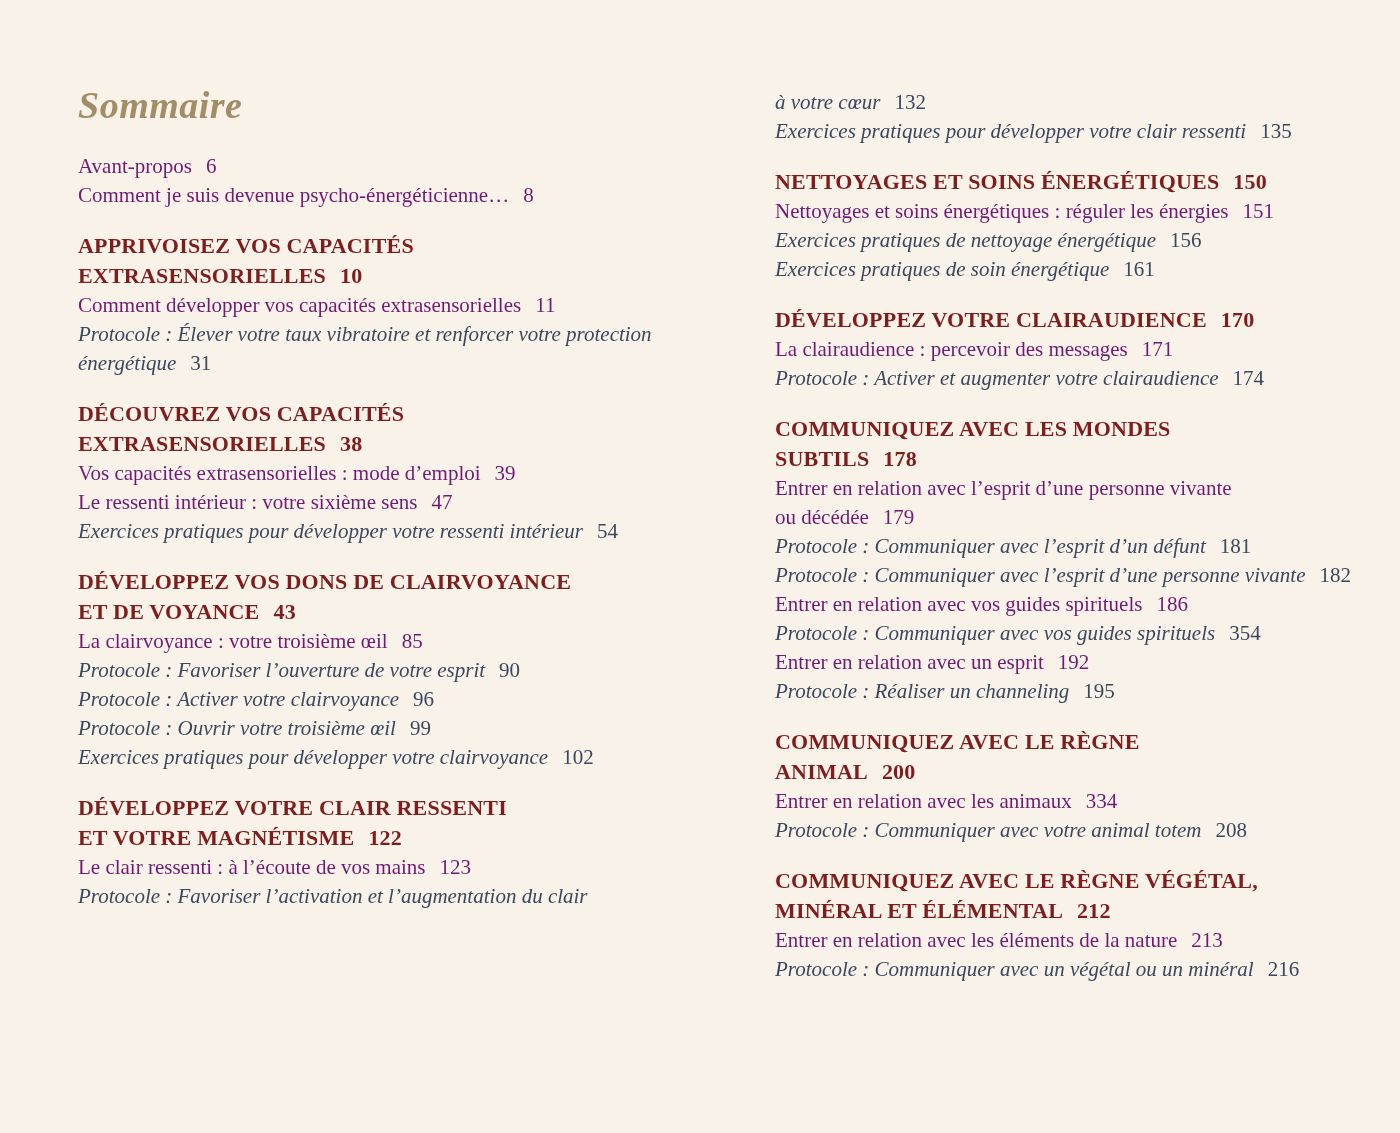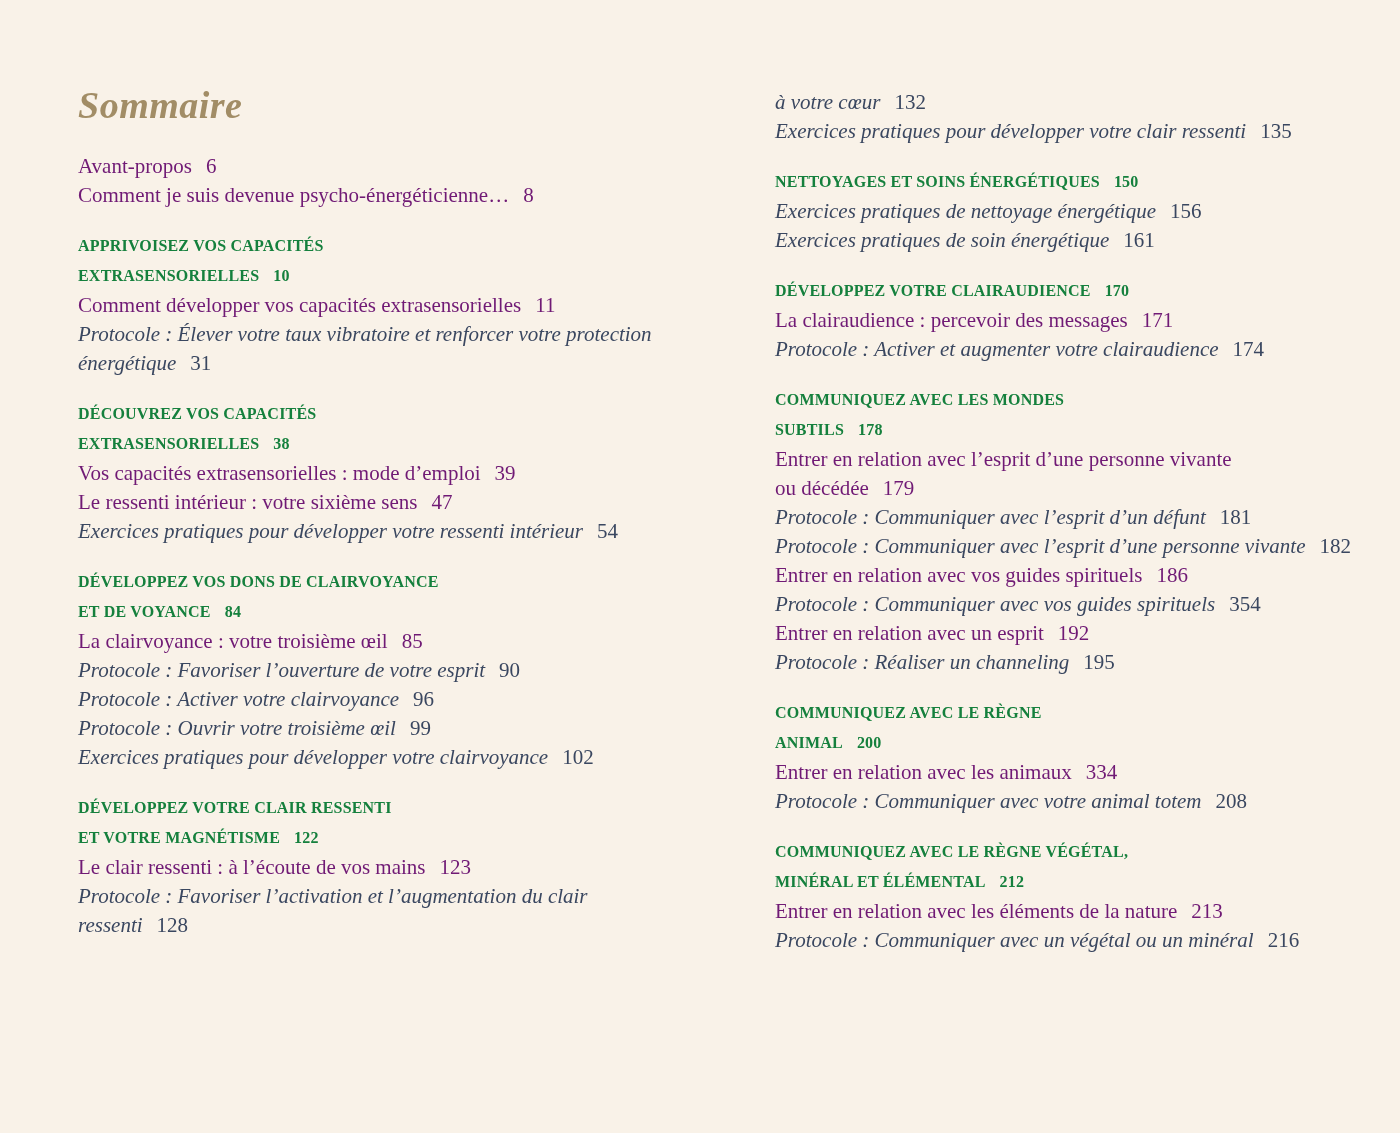--- a/index.html
+++ b/index.html
@@ -40,23 +40,23 @@
     color: #a28d66;
     letter-spacing: 0.5px;
     margin: 0 0 24px 0;
   }
   .entry {
     color: #701a75;
     font-size: 21px;
     line-height: 29px;
   }
   .entry.heading {
-    color: #15803d;
+    color: #7f1d1d;
     font-weight: 700;
-    font-size: 16px;
+    font-size: 22px;
     line-height: 30px;
     margin-top: 21px;
     letter-spacing: 0.2px;
   }
   .entry.italic {
     font-style: italic;
     color: #3a4760;
   }
   .line {
     white-space: nowrap;
@@ -98,21 +98,21 @@
           <div class="line">Vos capacités extrasensorielles : mode d’emploi<span class="pagenum">39</span></div>
         </div>
         <div class="entry plain">
           <div class="line">Le ressenti intérieur : votre sixième sens<span class="pagenum">47</span></div>
         </div>
         <div class="entry italic">
           <div class="line">Exercices pratiques pour développer votre ressenti intérieur<span class="pagenum">54</span></div>
         </div>
         <div class="entry heading">
           <div class="line">DÉVELOPPEZ VOS DONS DE CLAIRVOYANCE</div>
-          <div class="line">ET DE VOYANCE<span class="pagenum">84</span></div>
+          <div class="line">ET DE VOYANCE<span class="pagenum">43</span></div>
         </div>
         <div class="entry plain">
           <div class="line">La clairvoyance : votre troisième œil<span class="pagenum">85</span></div>
         </div>
         <div class="entry italic">
           <div class="line">Protocole : Favoriser l’ouverture de votre esprit<span class="pagenum">90</span></div>
         </div>
         <div class="entry italic">
           <div class="line">Protocole : Activer votre clairvoyance<span class="pagenum">96</span></div>
         </div>
@@ -124,34 +124,36 @@
         </div>
         <div class="entry heading">
           <div class="line">DÉVELOPPEZ VOTRE CLAIR RESSENTI</div>
           <div class="line">ET VOTRE MAGNÉTISME<span class="pagenum">122</span></div>
         </div>
         <div class="entry plain">
           <div class="line">Le clair ressenti : à l’écoute de vos mains<span class="pagenum">123</span></div>
         </div>
         <div class="entry italic">
           <div class="line">Protocole : Favoriser l’activation et l’augmentation du clair</div>
-          <div class="line">ressenti<span class="pagenum">128</span></div>
         </div>
       </div>
   </div>
   <div class="col col-right">
     <div id="col-right-entries">
         <div class="entry italic">
           <div class="line">à votre cœur<span class="pagenum">132</span></div>
         </div>
         <div class="entry italic">
           <div class="line">Exercices pratiques pour développer votre clair ressenti<span class="pagenum">135</span></div>
         </div>
         <div class="entry heading">
           <div class="line">NETTOYAGES ET SOINS ÉNERGÉTIQUES<span class="pagenum">150</span></div>
+        </div>
+        <div class="entry plain">
+          <div class="line">Nettoyages et soins énergétiques : réguler les énergies<span class="pagenum">151</span></div>
         </div>
         <div class="entry italic">
           <div class="line">Exercices pratiques de nettoyage énergétique<span class="pagenum">156</span></div>
         </div>
         <div class="entry italic">
           <div class="line">Exercices pratiques de soin énergétique<span class="pagenum">161</span></div>
         </div>
         <div class="entry heading">
           <div class="line">DÉVELOPPEZ VOTRE CLAIRAUDIENCE<span class="pagenum">170</span></div>
         </div>

